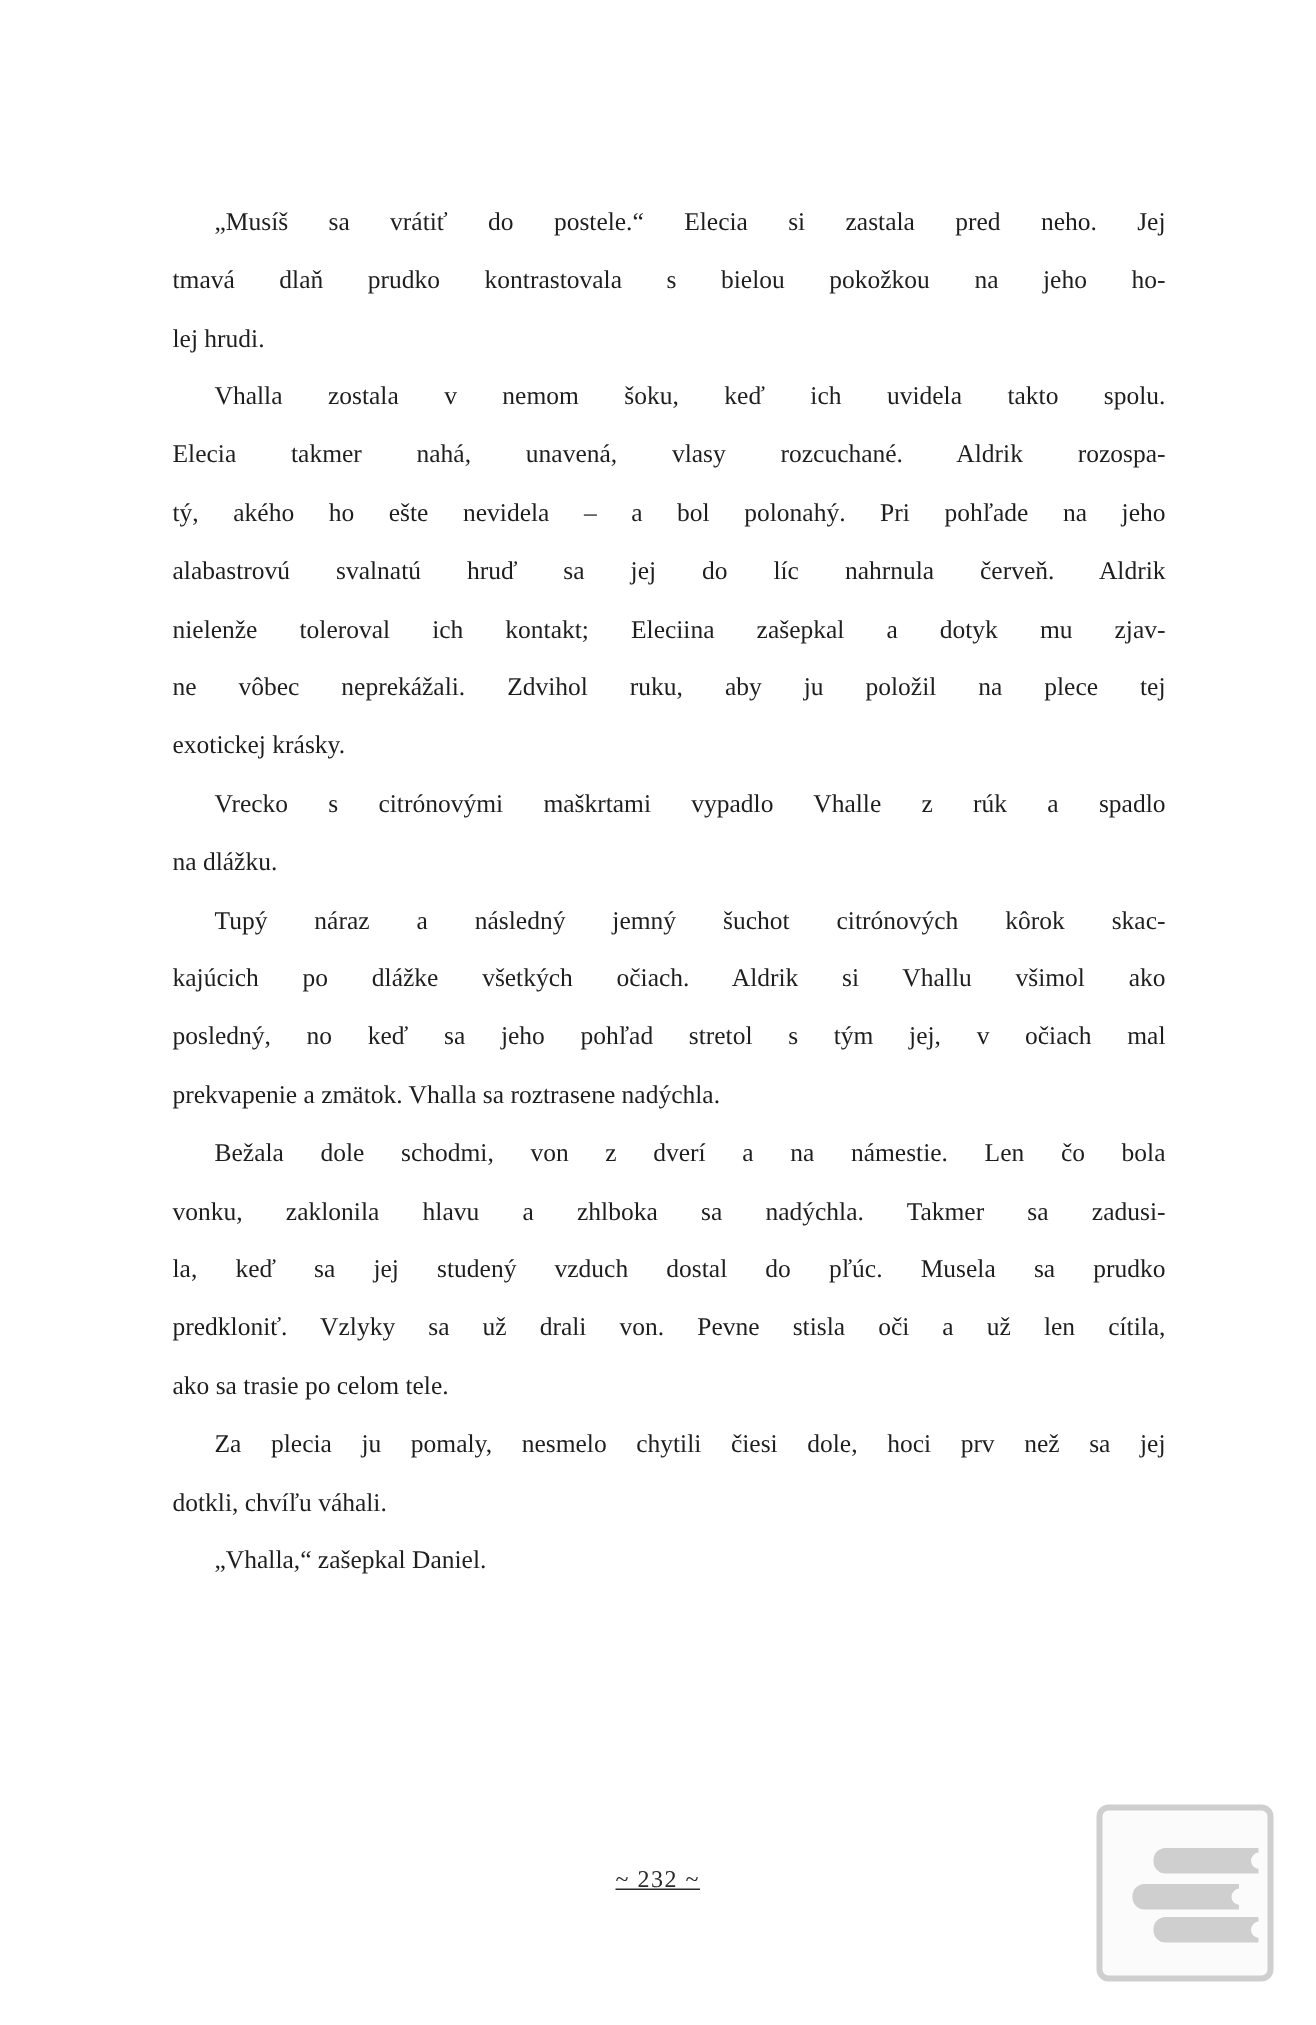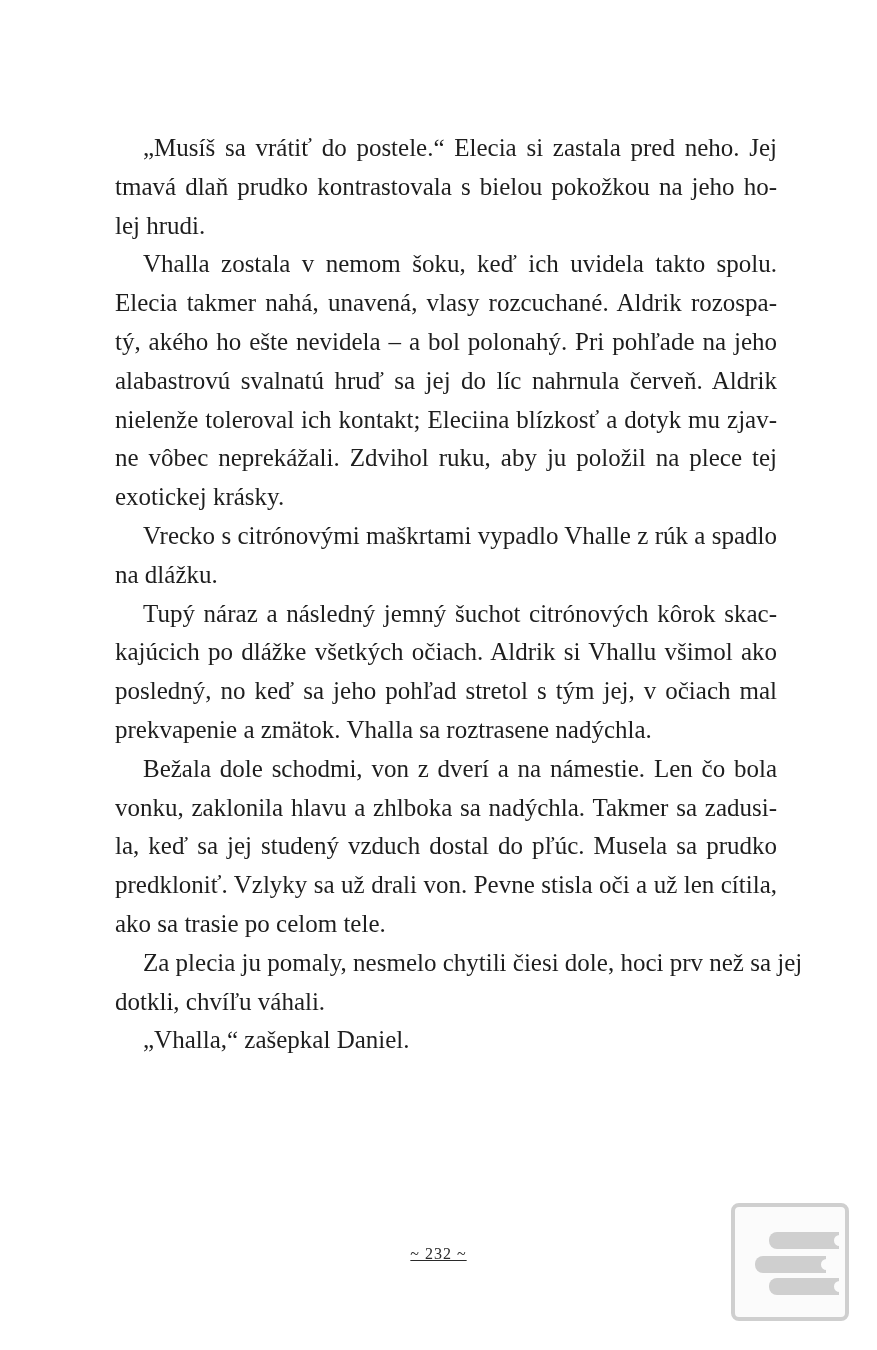--- a/index.html
+++ b/index.html
@@ -19,21 +19,21 @@
     width: 877px;
     height: 1350px;
     background: #ffffff;
   }
   .text-block {
     position: absolute;
     left: 115px;
     top: 129px;
     width: 662px;
     font-family: "Liberation Serif", "DejaVu Serif", serif;
-    font-size: 25px;
+    font-size: 17px;
     line-height: 38.8px;
     color: #1e1e1e;
   }
   .para {
     margin: 0;
     padding: 0;
   }
   .line {
     display: block;
     white-space: nowrap;
@@ -98,21 +98,21 @@
       <div class="para">
         <span class="line indent">„Musíš sa vrátiť do postele.“ Elecia si zastala pred neho. Jej</span>
         <span class="line">tmavá dlaň prudko kontrastovala s bielou pokožkou na jeho ho-</span>
         <span class="line last">lej hrudi.</span>
       </div>
       <div class="para">
         <span class="line indent">Vhalla zostala v nemom šoku, keď ich uvidela takto spolu.</span>
         <span class="line">Elecia takmer nahá, unavená, vlasy rozcuchané. Aldrik rozospa-</span>
         <span class="line">tý, akého ho ešte nevidela – a bol polonahý. Pri pohľade na jeho</span>
         <span class="line">alabastrovú svalnatú hruď sa jej do líc nahrnula červeň. Aldrik</span>
-        <span class="line">nielenže toleroval ich kontakt; Eleciina blízkosť a dotyk mu zjav-</span>
+        <span class="line">nielenže toleroval ich kontakt; Eleciina zašepkal a dotyk mu zjav-</span>
         <span class="line">ne vôbec neprekážali. Zdvihol ruku, aby ju položil na plece tej</span>
         <span class="line last">exotickej krásky.</span>
       </div>
       <div class="para">
         <span class="line indent">Vrecko s citrónovými maškrtami vypadlo Vhalle z rúk a spadlo</span>
         <span class="line last">na dlážku.</span>
       </div>
       <div class="para">
         <span class="line indent">Tupý náraz a následný jemný šuchot citrónových kôrok skac-</span>
         <span class="line">kajúcich po dlážke všetkých očiach. Aldrik si Vhallu všimol ako</span>

